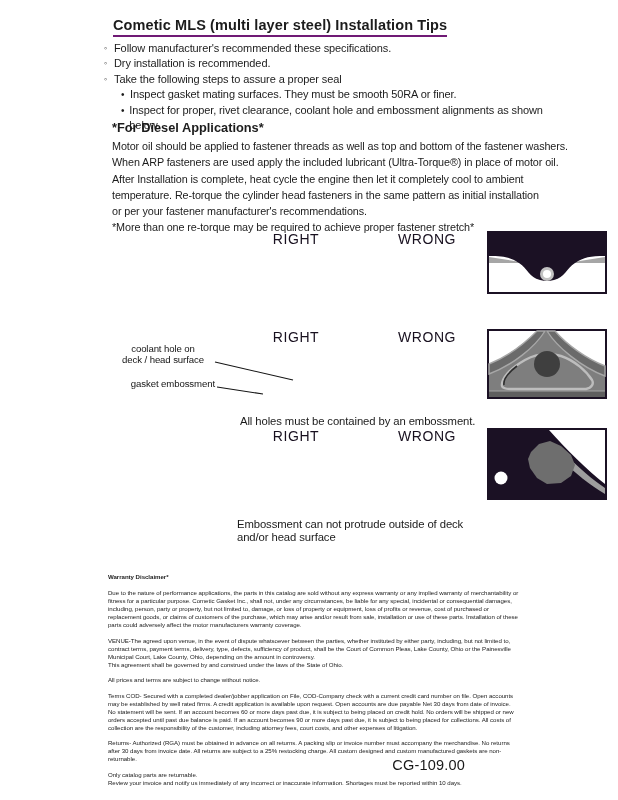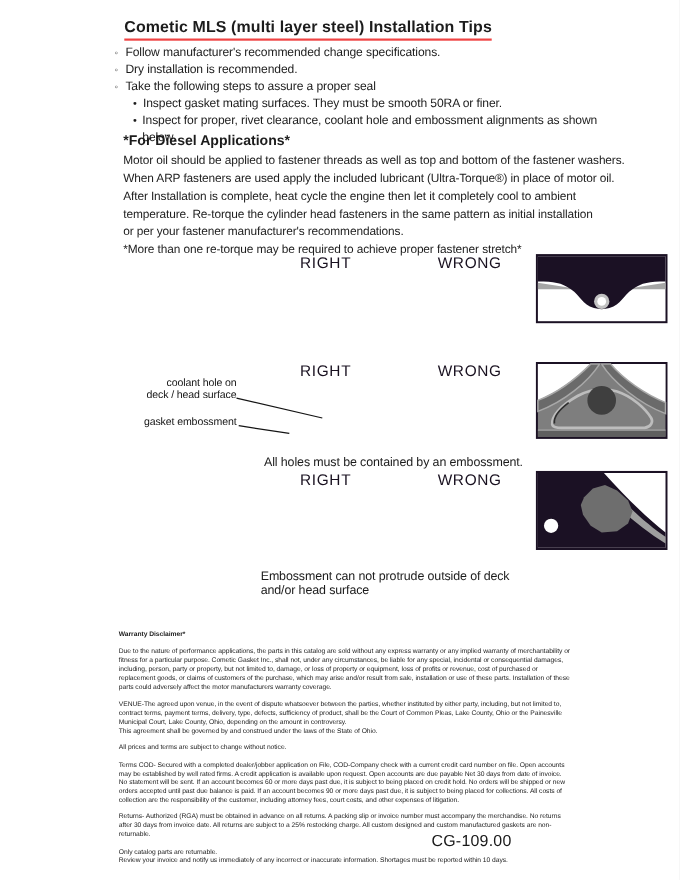--- a/index.html
+++ b/index.html
@@ -5,21 +5,21 @@
   * { margin:0; padding:0; box-sizing:border-box; }
   html,body { background:#e8e8e8; }
   .page {
     position:relative; width:618px; height:800px; background:#ffffff;
     font-family:"Liberation Sans", sans-serif; color:#1c1c1c; overflow:hidden;
   }
   .abs { position:absolute; }
 
   .title {
     left:113px; top:17px; font-size:14.5px; font-weight:700;
-    border-bottom:2px solid #ef4444; padding-bottom:2px; letter-spacing:0.1px;
+    border-bottom:2px solid #701a75; padding-bottom:2px; letter-spacing:0.1px;
   }
   .bullets { left:104px; top:41px; width:440px; font-size:11px; line-height:15.4px; letter-spacing:-0.1px; }
   .bullet-line { display:flex; }
   .bullet-line .m1 { width:10px; font-size:9px; line-height:15.4px; color:#3a3a3a; }
   .sub { padding-left:17px; }
   .sub .m2 { width:9px; font-size:10px; line-height:15.4px; }
 
   .diesel-head { left:112px; top:120px; font-size:12.8px; font-weight:700; }
   .body-para { left:112px; width:460px; font-size:10.8px; line-height:16px;
                letter-spacing:-0.1px; white-space:pre-line; }
@@ -34,42 +34,42 @@
   .box-row { display:flex; gap:11px; }
   .dbox { display:block; }
 
   .caption { font-size:11.3px; letter-spacing:-0.1px; color:#1b1b1b; line-height:12.5px; }
   .cap1 { left:237px; top:311px; }
   .cap2 { left:240px; top:415px; }
   .cap3 { left:237px; top:518px; width:250px; white-space:pre-line; }
 
   .anno { font-size:9.6px; line-height:10.5px; text-align:right; width:104px;
           white-space:pre-line; color:#141414; letter-spacing:-0.1px; }
-  .annoA { left:111px; top:344px; }
+  .annoA { left:111px; top:344px;text-align:center; }
   .annoB { left:111px; top:379px; }
 
   .warranty { left:108px; top:573px; width:412px; font-size:6.1px; line-height:8px;
               letter-spacing:-0.03px; color:#222; }
   .warranty .w-head { font-weight:700; margin-bottom:8px; }
   .warranty p { margin-bottom:7.5px; white-space:pre-line; }
 
   .pagenum { left:340px; top:757px; width:125px; text-align:right;
              font-size:14.5px; letter-spacing:0.2px; color:#181818; }
 </style>
 </head>
 <body>
 
 <div class="page">
 
   <div class="abs title">Cometic MLS (multi layer steel) Installation Tips</div>
 
   <div class="abs bullets">
     <div class="bullet-line">
       <span class="m1">◦</span>
-      <span>Follow manufacturer's recommended change specifications.</span>
+      <span>Follow manufacturer's recommended these specifications.</span>
     </div>
     <div class="bullet-line">
       <span class="m1">◦</span>
       <span>Dry installation is recommended.</span>
     </div>
     <div class="bullet-line">
       <span class="m1">◦</span>
       <span>Take the following steps to assure a proper seal</span>
     </div>
     <div class="bullet-line sub">

